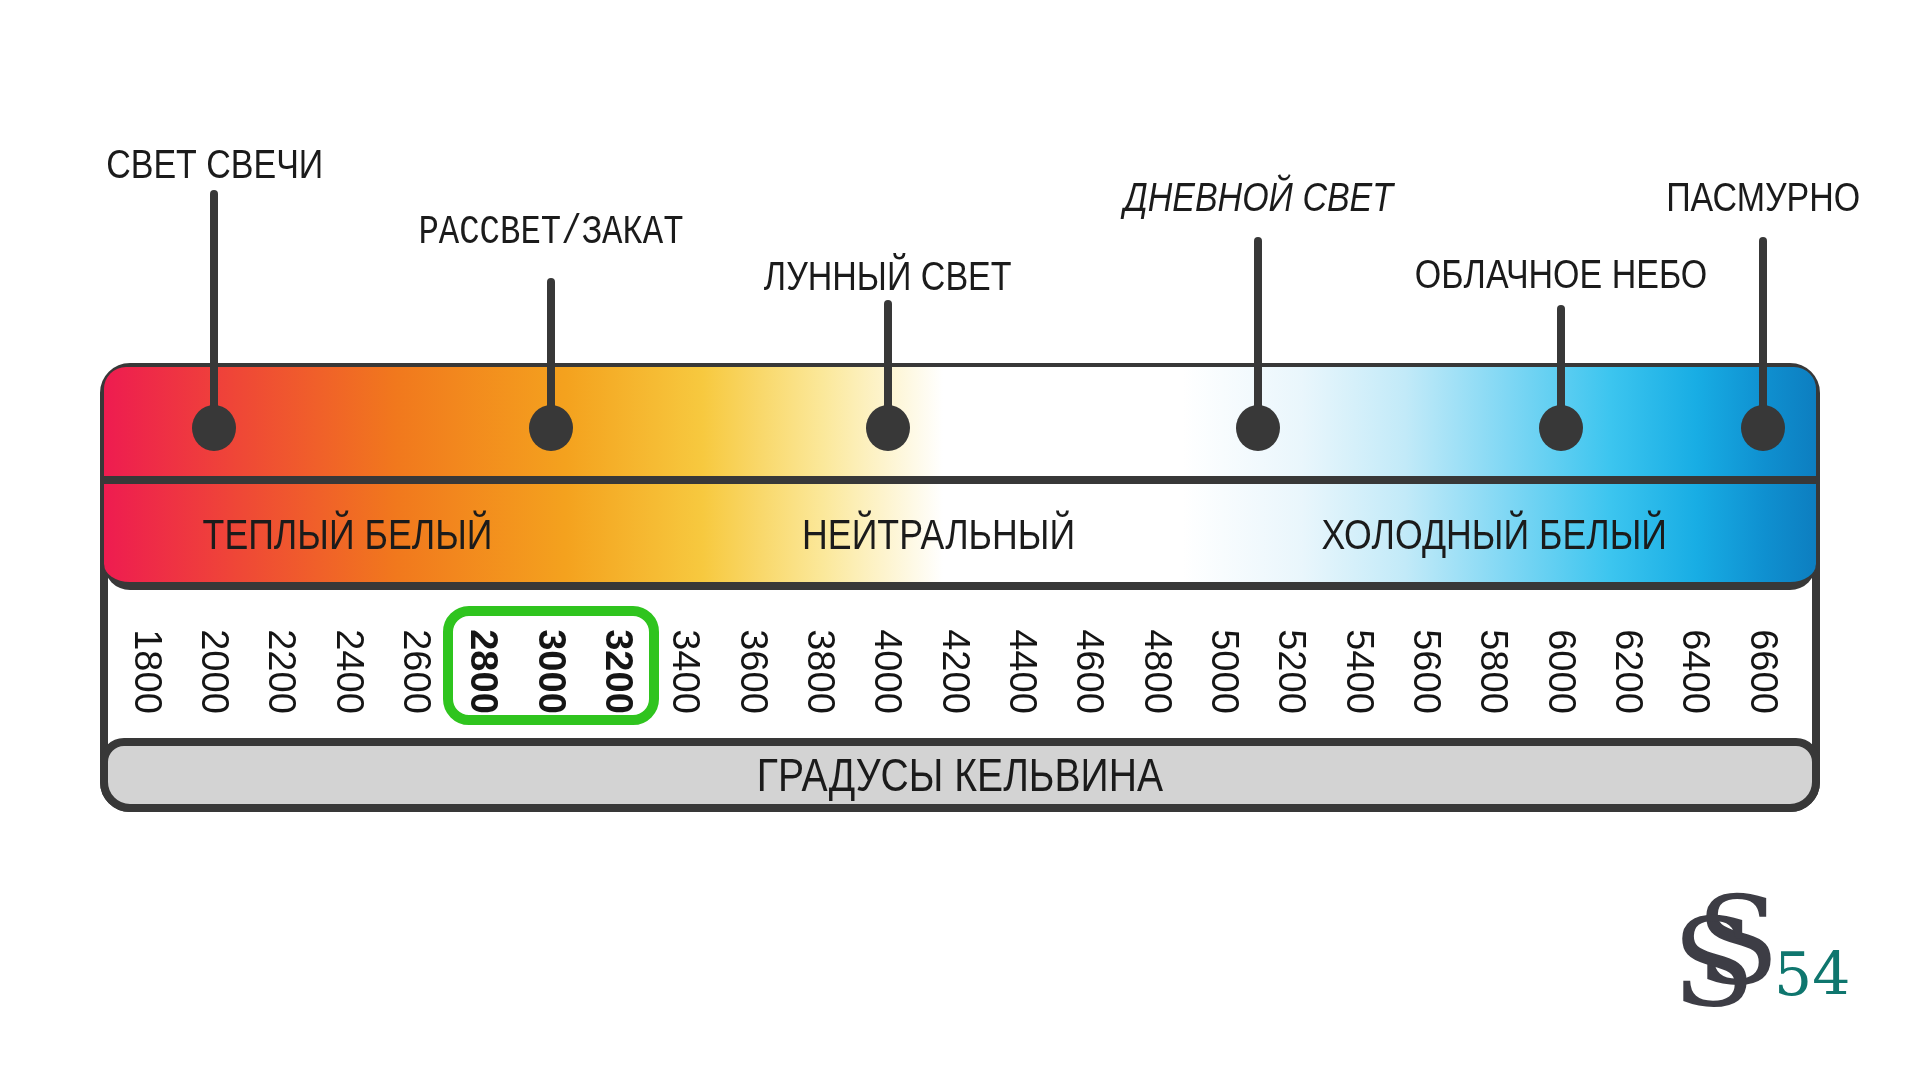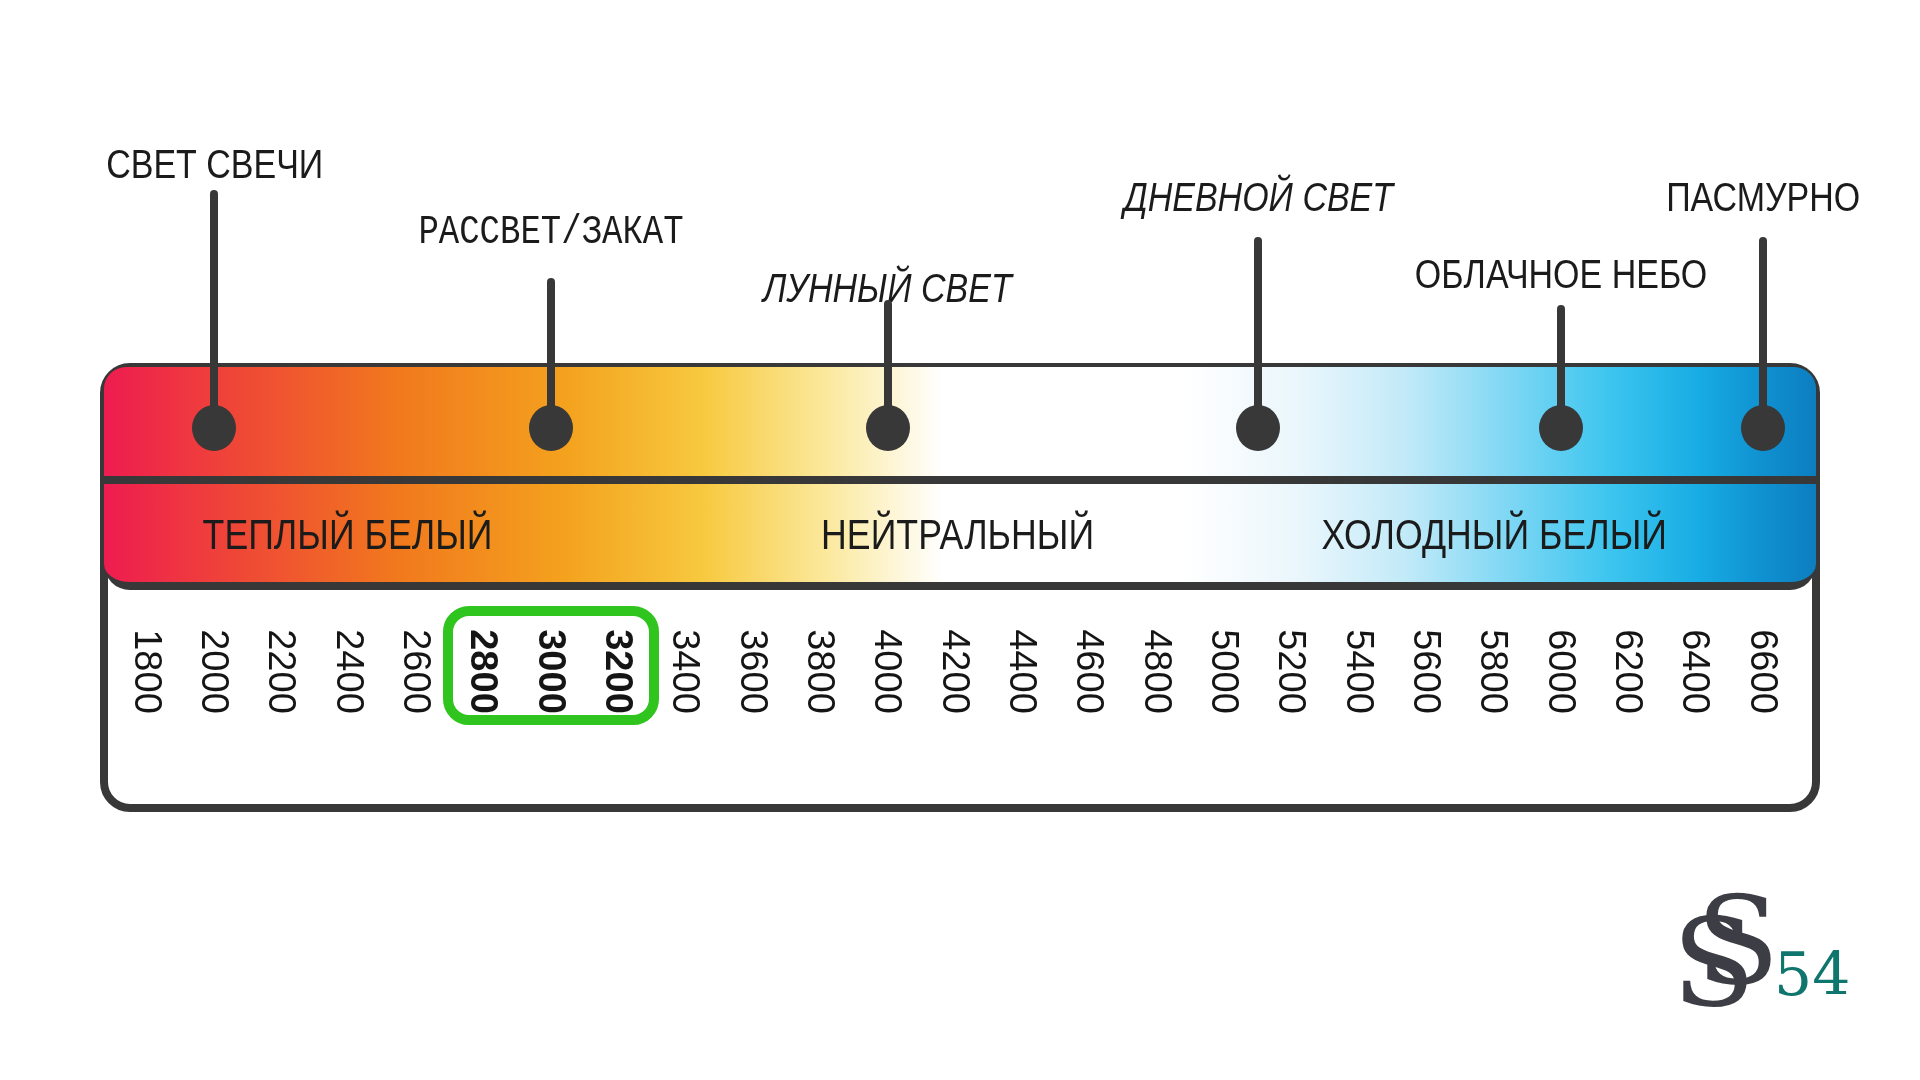--- a/index.html
+++ b/index.html
@@ -62,21 +62,21 @@
       <div class="marker-label" style="left: 4.333px; top: 142px;">
         <span class="cond">СВЕТ СВЕЧИ</span>
       </div>
       <div class="marker-line" style="left: 210.333px; top: 190px; height: 238px;"></div>
       <div class="marker-dot" style="left: 192.333px; top: 405px;"></div>
       <div class="marker-label" style="left: 340.998px; top: 210px; font-family: Liberation Mono, monospace;">
         <span class="cond">РАССВЕТ/ЗАКАТ</span>
       </div>
       <div class="marker-line" style="left: 546.998px; top: 278px; height: 150px;"></div>
       <div class="marker-dot" style="left: 528.998px; top: 405px;"></div>
-      <div class="marker-label" style="left: 677.663px; top: 266px; font-style: italic;">
+      <div class="marker-label" style="left: 677.663px; top: 254px;">
         <span class="cond">ЛУННЫЙ СВЕТ</span>
       </div>
       <div class="marker-line" style="left: 883.663px; top: 300px; height: 128px;"></div>
       <div class="marker-dot" style="left: 865.663px; top: 405px;"></div>
       <div class="marker-label" style="left: 1047.99px; top: 175px; font-style: italic;">
         <span class="cond">ДНЕВНОЙ СВЕТ</span>
       </div>
       <div class="marker-line" style="left: 1253.99px; top: 237px; height: 191px;"></div>
       <div class="marker-dot" style="left: 1235.99px; top: 405px;"></div>
       <div class="marker-label" style="left: 1350.99px; top: 252px;">
@@ -87,21 +87,21 @@
       <div class="marker-label" style="left: 1552.99px; top: 175px;">
         <span class="cond">ПАСМУРНО</span>
       </div>
       <div class="marker-line" style="left: 1758.99px; top: 237px; height: 191px;"></div>
       <div class="marker-dot" style="left: 1740.99px; top: 405px;"></div>
     </div>
   <div id="zones">
       <div class="zone-label" style="left: 97px;">
         <span class="cond">ТЕПЛЫЙ БЕЛЫЙ</span>
       </div>
-      <div class="zone-label" style="left: 708px;">
+      <div class="zone-label" style="left: 689px;">
         <span class="cond">НЕЙТРАЛЬНЫЙ</span>
       </div>
       <div class="zone-label" style="left: 1244px;">
         <span class="cond">ХОЛОДНЫЙ БЕЛЫЙ</span>
       </div>
     </div>
 
   <div class="hl-box"></div>
   <div id="ticks">
       <div class="tick" style="left: 87px;">
@@ -174,20 +174,23 @@
         <span>6200</span>
       </div>
       <div class="tick" style="left: 1635.66px;">
         <span>6400</span>
       </div>
       <div class="tick" style="left: 1702.99px;">
         <span>6600</span>
       </div>
     </div>
 
+  <div class="axis-bar">
+    <span class="t cond">ГРАДУСЫ КЕЛЬВИНА</span>
+  </div>
 
   <div class="logo">
     <span class="logo-s s1">S</span>
     <span class="logo-s s2">S</span>
     <span class="logo-num">54</span>
   </div>
 
 </div>
 
 </body></html>

